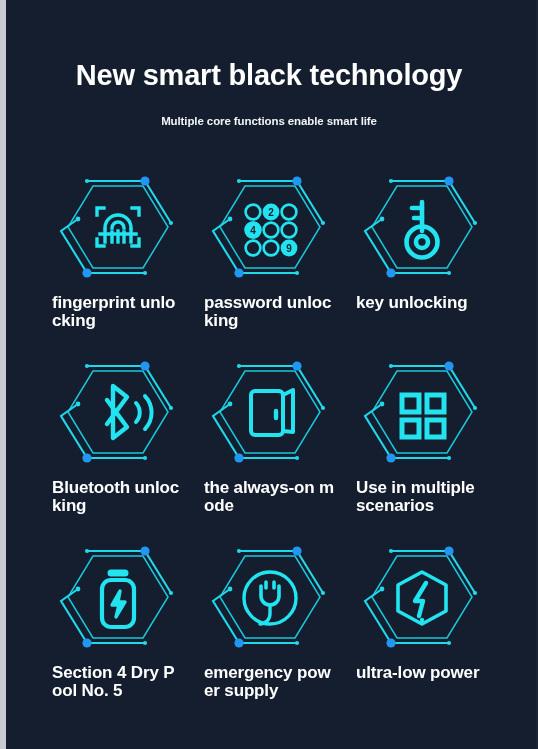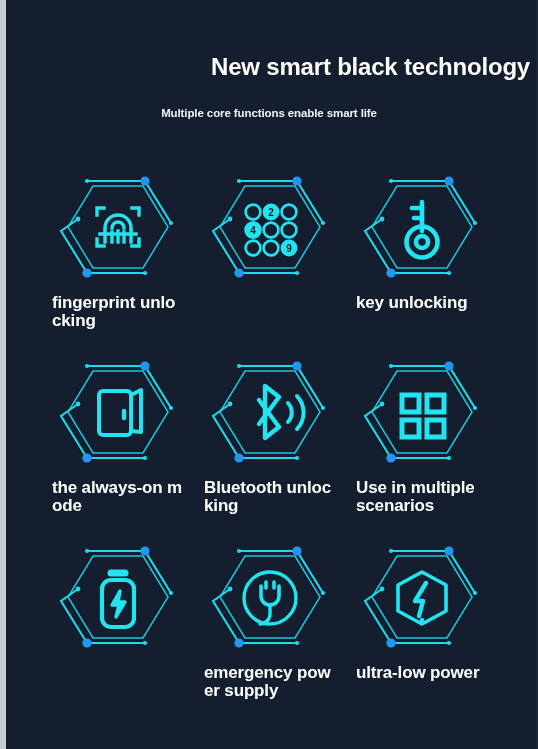--- a/index.html
+++ b/index.html
@@ -39,27 +39,26 @@
 
   
   .header {
     position: absolute;
     left: 0;
     top: 44px;
     width: 538px;
     text-align: center;
   }
   .title {
-    font-size: 24px;
+    font-size: 29px;
     font-weight: bold;
     color: #ffffff;
     letter-spacing: -0.2px;
     line-height: 30px;
-    margin: 8px;
-    text-align: right;
+    margin: 16px;
   }
   .subtitle-wrap {
     margin-top: 20px;
     text-align: center;
   }
   .subtitle {
     display: inline-block;
     font-size: 11.5px;
     font-weight: bold;
     color: #f2f4f7;
@@ -214,20 +213,21 @@
               <circle cx="44" cy="62" r="8.4" fill="#22e4f0"></circle>
               <circle cx="80" cy="80" r="8.4" fill="#22e4f0"></circle>
               <g fill="#15202f" font-family="'Liberation Sans', sans-serif" font-size="10" font-weight="bold" text-anchor="middle">
                 <text x="62" y="48">2</text>
                 <text x="44" y="66">4</text>
                 <text x="80" y="84">9</text>
               </g>
             </g>
           </svg>
         </div>
+        <div class="label align-left">password unlocking</div>
       </div>
 
       <div class="cell">
         <div class="hexwrap">
           <svg viewBox="0 0 122 118">
             <g fill="none" stroke="#19c8dd" stroke-width="1.5">
               <path d="M36 18 L86 18 L111 59 L86 100 L36 100 L11 59 Z"></path>
             </g>
             <g fill="none" stroke="#1fd8ea" stroke-width="2.1" stroke-linecap="round">
               <path d="M30 13 L88 13"></path>
@@ -277,62 +277,62 @@
             <g fill="#2196f3">
               <circle cx="88" cy="13" r="4.6"></circle>
               <circle cx="30" cy="105" r="4.6"></circle>
             </g>
             <g fill="#1fd8ea">
               <circle cx="30" cy="13" r="2.1"></circle>
               <circle cx="21" cy="51" r="2.4"></circle>
               <circle cx="114" cy="55" r="2.1"></circle>
               <circle cx="88" cy="105" r="2.1"></circle>
             </g>
+            <g fill="none" stroke="#22e4f0" stroke-width="4.4" stroke-linecap="round" stroke-linejoin="round">
+              <path d="M50 47 L70 74 L56 85 L56 33 L70 44 L50 71"></path>
+            </g>
+            <g fill="none" stroke="#22e4f0" stroke-width="4" stroke-linecap="round">
+              <path d="M79 50 a14 14 0 0 1 0 19"></path>
+              <path d="M88 43 a24 24 0 0 1 0 33"></path>
+            </g>
+          </svg>
+        </div>
+        <div class="label align-left">Bluetooth unlocking</div>
+      </div>
+
+      <div class="cell">
+        <div class="hexwrap">
+          <svg viewBox="0 0 122 118">
+            <g fill="none" stroke="#19c8dd" stroke-width="1.5">
+              <path d="M36 18 L86 18 L111 59 L86 100 L36 100 L11 59 Z"></path>
+            </g>
+            <g fill="none" stroke="#1fd8ea" stroke-width="2.1" stroke-linecap="round">
+              <path d="M30 13 L88 13"></path>
+              <path d="M88 13 L114 55"></path>
+              <path d="M21 51 L4 63 L30 105"></path>
+              <path d="M30 105 L88 105"></path>
+            </g>
+            <g fill="#2196f3">
+              <circle cx="88" cy="13" r="4.6"></circle>
+              <circle cx="30" cy="105" r="4.6"></circle>
+            </g>
+            <g fill="#1fd8ea">
+              <circle cx="30" cy="13" r="2.1"></circle>
+              <circle cx="21" cy="51" r="2.4"></circle>
+              <circle cx="114" cy="55" r="2.1"></circle>
+              <circle cx="88" cy="105" r="2.1"></circle>
+            </g>
             <g fill="none" stroke="#22e4f0" stroke-width="4" stroke-linejoin="round" stroke-linecap="round">
               <rect x="42" y="38" width="32" height="44" rx="4"></rect>
               <path d="M74 42 L84 37 L84 79 L74 78"></path>
               <path d="M67 58 L67 65" stroke-width="4.4"></path>
             </g>
           </svg>
         </div>
         <div class="label align-left">the always-on mode</div>
-      </div>
-
-      <div class="cell">
-        <div class="hexwrap">
-          <svg viewBox="0 0 122 118">
-            <g fill="none" stroke="#19c8dd" stroke-width="1.5">
-              <path d="M36 18 L86 18 L111 59 L86 100 L36 100 L11 59 Z"></path>
-            </g>
-            <g fill="none" stroke="#1fd8ea" stroke-width="2.1" stroke-linecap="round">
-              <path d="M30 13 L88 13"></path>
-              <path d="M88 13 L114 55"></path>
-              <path d="M21 51 L4 63 L30 105"></path>
-              <path d="M30 105 L88 105"></path>
-            </g>
-            <g fill="#2196f3">
-              <circle cx="88" cy="13" r="4.6"></circle>
-              <circle cx="30" cy="105" r="4.6"></circle>
-            </g>
-            <g fill="#1fd8ea">
-              <circle cx="30" cy="13" r="2.1"></circle>
-              <circle cx="21" cy="51" r="2.4"></circle>
-              <circle cx="114" cy="55" r="2.1"></circle>
-              <circle cx="88" cy="105" r="2.1"></circle>
-            </g>
-            <g fill="none" stroke="#22e4f0" stroke-width="4.4" stroke-linecap="round" stroke-linejoin="round">
-              <path d="M50 47 L70 74 L56 85 L56 33 L70 44 L50 71"></path>
-            </g>
-            <g fill="none" stroke="#22e4f0" stroke-width="4" stroke-linecap="round">
-              <path d="M79 50 a14 14 0 0 1 0 19"></path>
-              <path d="M88 43 a24 24 0 0 1 0 33"></path>
-            </g>
-          </svg>
-        </div>
-        <div class="label align-left">Bluetooth unlocking</div>
       </div>
 
       <div class="cell">
         <div class="hexwrap">
           <svg viewBox="0 0 122 118">
             <g fill="none" stroke="#19c8dd" stroke-width="1.5">
               <path d="M36 18 L86 18 L111 59 L86 100 L36 100 L11 59 Z"></path>
             </g>
             <g fill="none" stroke="#1fd8ea" stroke-width="2.1" stroke-linecap="round">
               <path d="M30 13 L88 13"></path>
@@ -386,20 +386,21 @@
               <circle cx="114" cy="55" r="2.1"></circle>
               <circle cx="88" cy="105" r="2.1"></circle>
             </g>
             <g fill="none" stroke="#22e4f0">
               <rect x="45" y="42" width="32" height="47" rx="9" stroke-width="4.2"></rect>
               <path d="M54 35 L68 35" stroke-width="7" stroke-linecap="round"></path>
               <path d="M63 53 L55 67 L62 67 L59 79 L68 64 L61 64 Z" stroke-width="3.4" stroke-linejoin="round" fill="#22e4f0"></path>
             </g>
           </svg>
         </div>
+        <div class="label align-left">Section 4 Dry Pool No. 5</div>
       </div>
 
       <div class="cell">
         <div class="hexwrap">
           <svg viewBox="0 0 122 118">
             <g fill="none" stroke="#19c8dd" stroke-width="1.5">
               <path d="M36 18 L86 18 L111 59 L86 100 L36 100 L11 59 Z"></path>
             </g>
             <g fill="none" stroke="#1fd8ea" stroke-width="2.1" stroke-linecap="round">
               <path d="M30 13 L88 13"></path>

